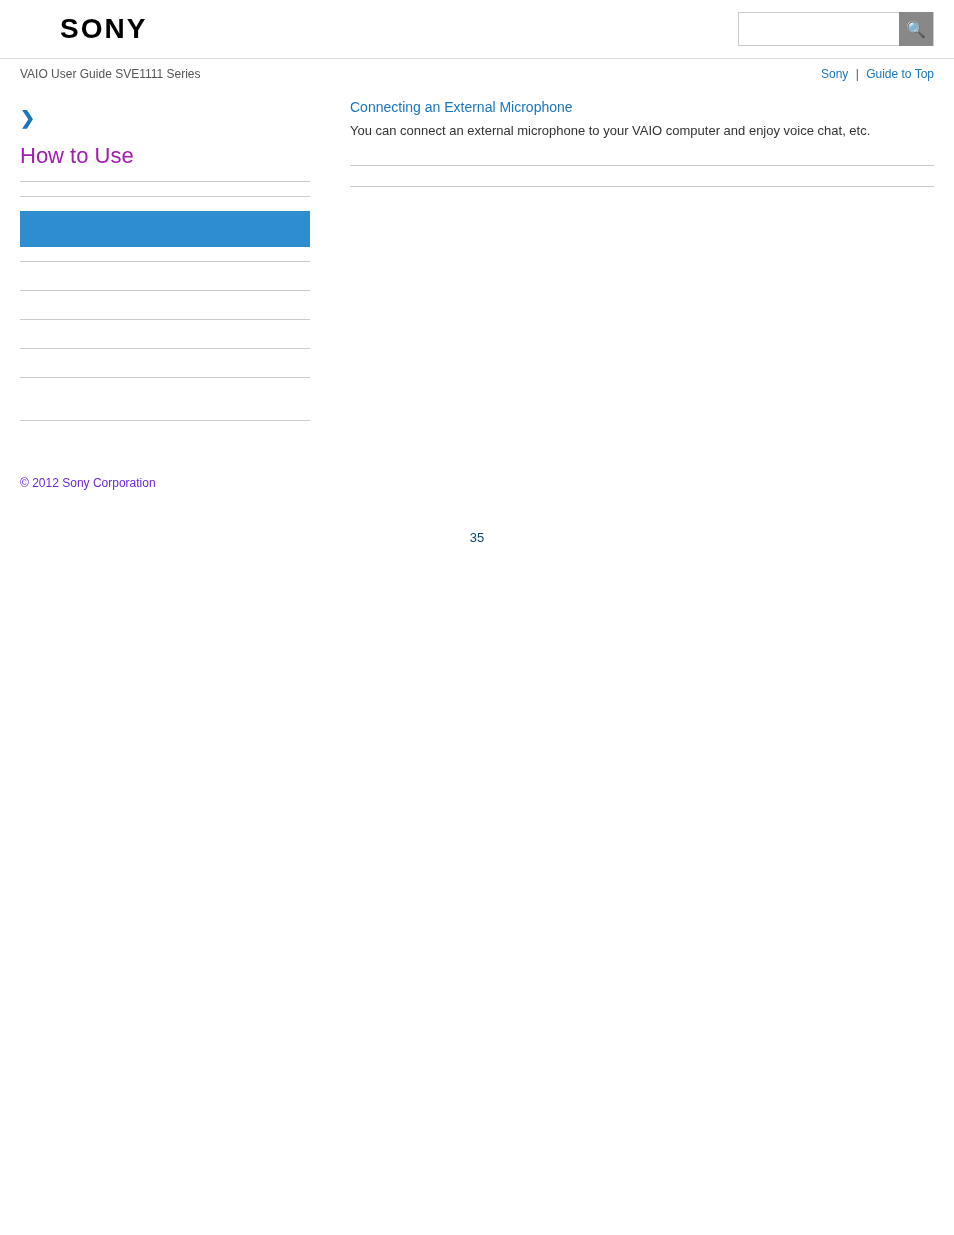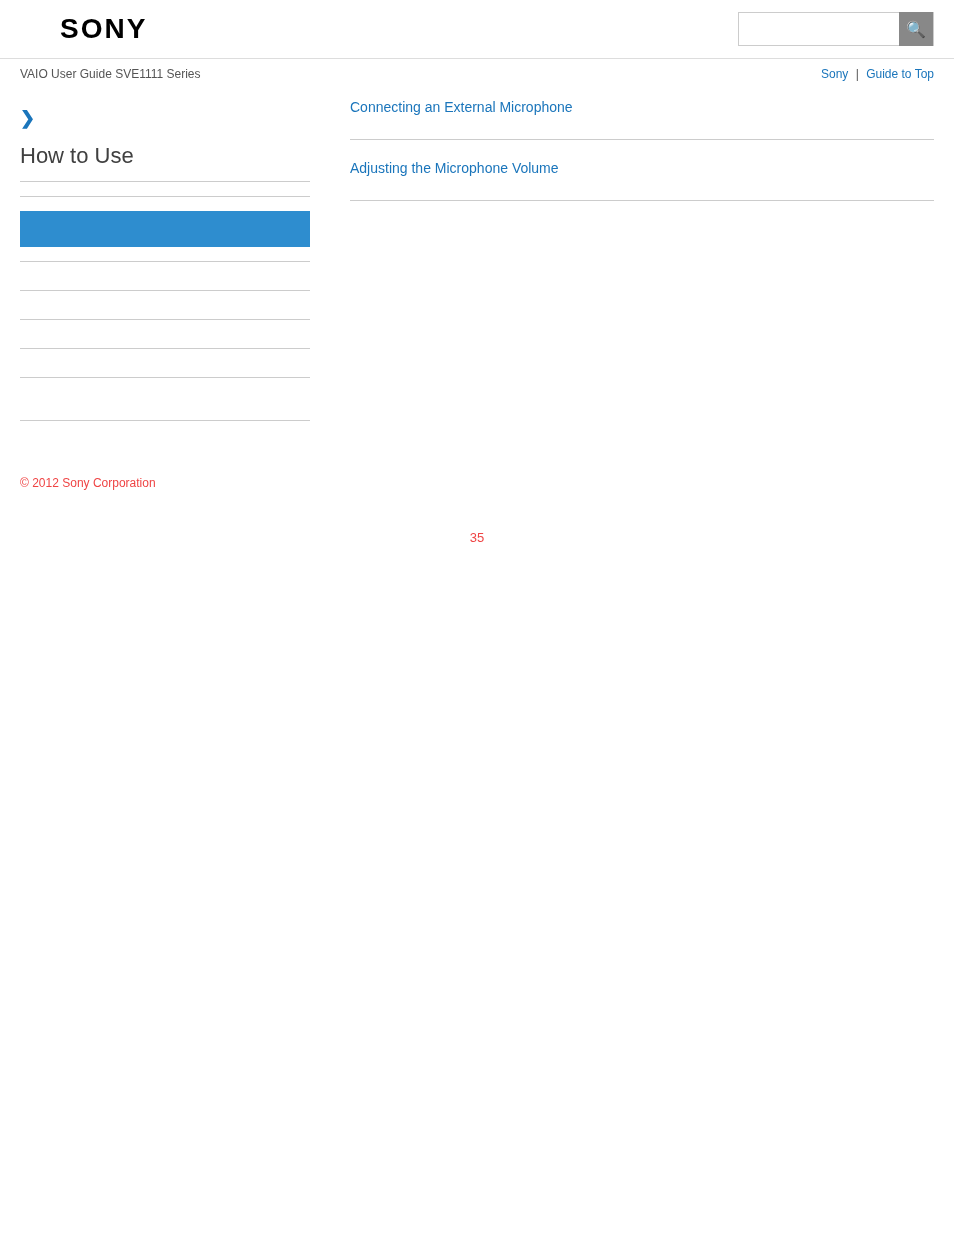--- a/index.html
+++ b/index.html
@@ -101,21 +101,21 @@
       color: #1a75bb;
       font-size: 18px;
       font-weight: bold;
       margin-bottom: 14px;
       margin-top: 8px;
     }
 
     .sidebar-title {
       font-size: 22px;
       font-weight: normal;
-      color: #404040;
+      color: #a21caf;
       margin-bottom: 12px;
     }
 
     .sidebar-divider {
       border: none;
       border-top: 1px solid #ccc;
       margin-bottom: 14px;
     }
 
     .sidebar-item-line {
@@ -175,27 +175,27 @@
       margin-bottom: 4px;
     }
 
     
     .footer {
       padding: 20px 20px 10px 20px;
     }
 
     .footer-copyright {
       font-size: 12px;
-      color: #ef4444;
+      color: #6d28d9;
     }
 
     .page-number {
       text-align: center;
       font-size: 13px;
-      color: #ef4444;
+      color: #0c4a6e;
       margin-top: 30px;
       padding-bottom: 20px;
     }
   </style>
 </head>
 <body>
 
 <div class="header">
   <div class="sony-logo">SONY</div>
   <div class="search-box">
@@ -234,27 +234,25 @@
     <hr class="sidebar-item-line">
     <div class="sidebar-spacer"></div>
     <div class="sidebar-spacer"></div>
     <hr class="sidebar-item-line">
   </div>
 
   <div class="content">
 
     <div class="content-section">
       <a href="#" class="content-section-title">Connecting an External Microphone</a>
+      <p class="content-section-desc">You can connect an external microphone to your VAIO computer and enjoy voice chat, etc.</p>
     </div>
 
     <hr class="content-divider">
 
-    <div class="content-section">
-      <a href="#" class="content-section-link">Adjusting the Microphone Volume</a>
-    </div>
 
     <hr class="content-divider">
 
   </div>
 </div>
 
 <div class="footer">
   <span class="footer-copyright">© 2012 Sony Corporation</span>
 </div>
 

